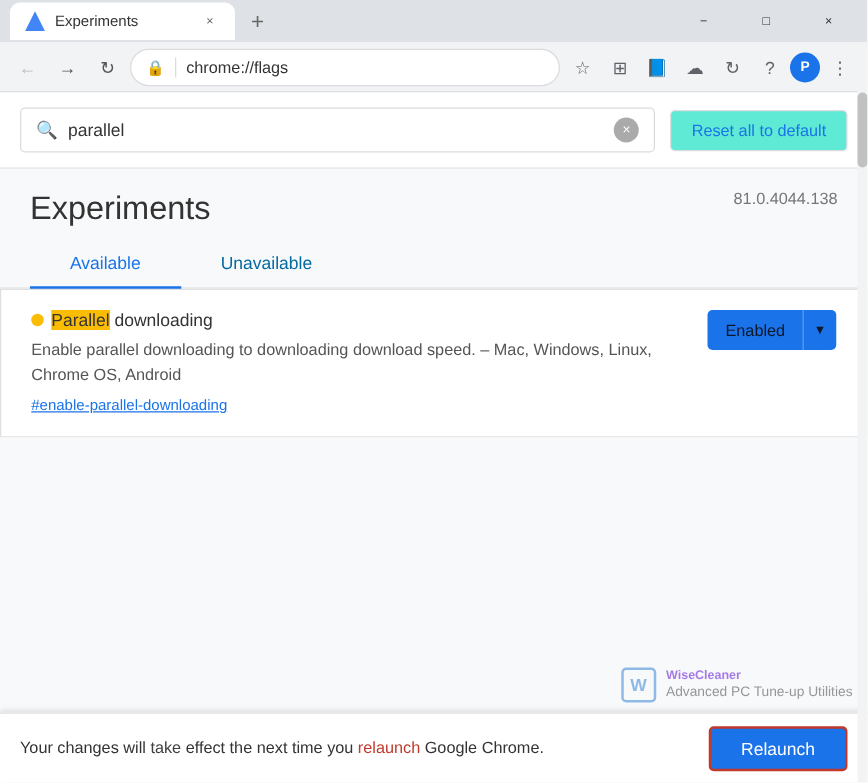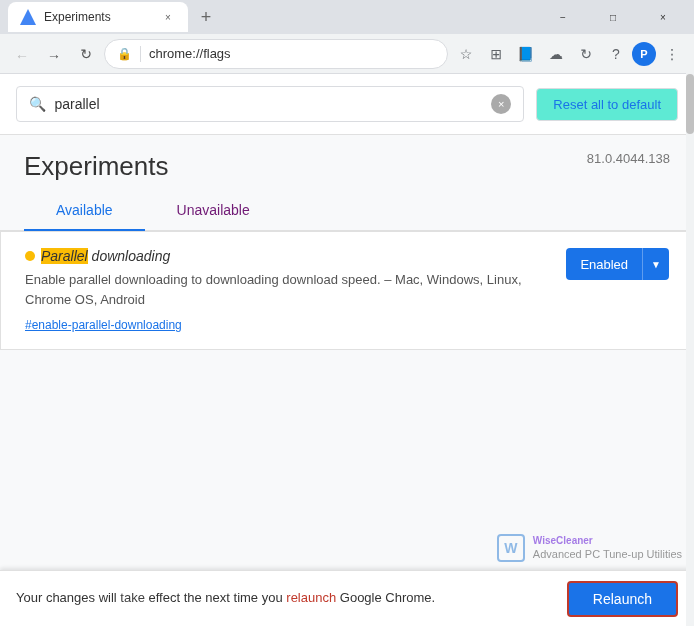--- a/index.html
+++ b/index.html
@@ -239,21 +239,21 @@
     .tab-nav {
       display: flex;
       padding: 0 24px;
       border-bottom: 1px solid #e0e0e0;
       background: #f8f9fa;
       margin-top: 8px;
     }
     .tab-nav-item {
       padding: 12px 32px;
       font-size: 14px;
-      color: #701a75;
+      color: #0369a1;
       cursor: pointer;
       position: relative;
     }
     .tab-nav-item.active {
       color: #1a73e8;
       font-weight: 500;
     }
     .tab-nav-item.active::after {
       content: '';
       position: absolute;
@@ -291,21 +291,20 @@
       width: 10px;
       height: 10px;
       border-radius: 50%;
       background: #fbbc04;
       flex-shrink: 0;
     }
     .flag-title {
       font-size: 14px;
       font-weight: 500;
       color: #333;
-      font-style: italic;
     }
     .flag-highlight {
       background: #fbbc04;
       color: #333;
     }
     .flag-description {
       font-size: 13px;
       color: #555;
       line-height: 1.5;
       margin-bottom: 6px;
@@ -316,21 +315,21 @@
       text-decoration: underline;
       cursor: pointer;
     }
     .flag-control {
       flex-shrink: 0;
     }
     .dropdown-btn {
       display: flex;
       align-items: center;
       background: #1a73e8;
-      color: #ffffff;
+      color: #0f172a;
       border: none;
       border-radius: 4px;
       height: 32px;
       cursor: pointer;
       font-size: 13px;
       overflow: hidden;
     }
     .dropdown-label {
       padding: 0 14px;
       border-right: 1px solid rgba(255,255,255,0.3);

